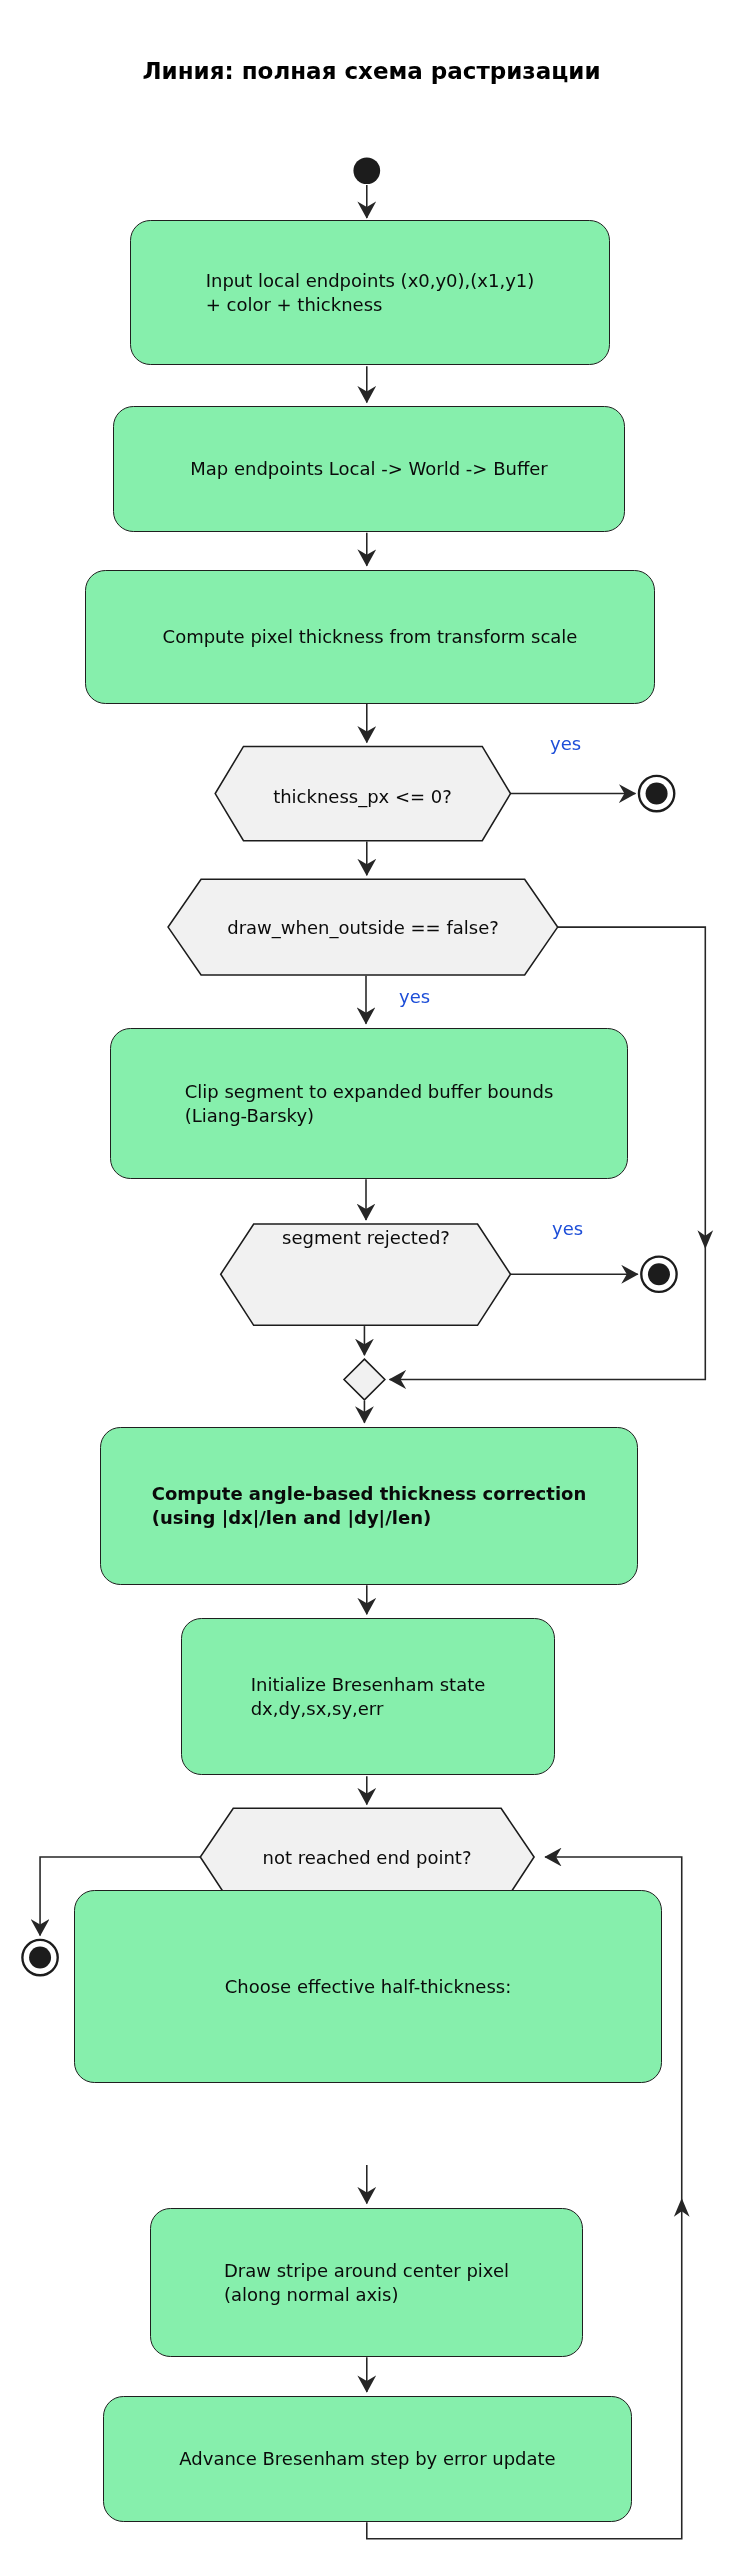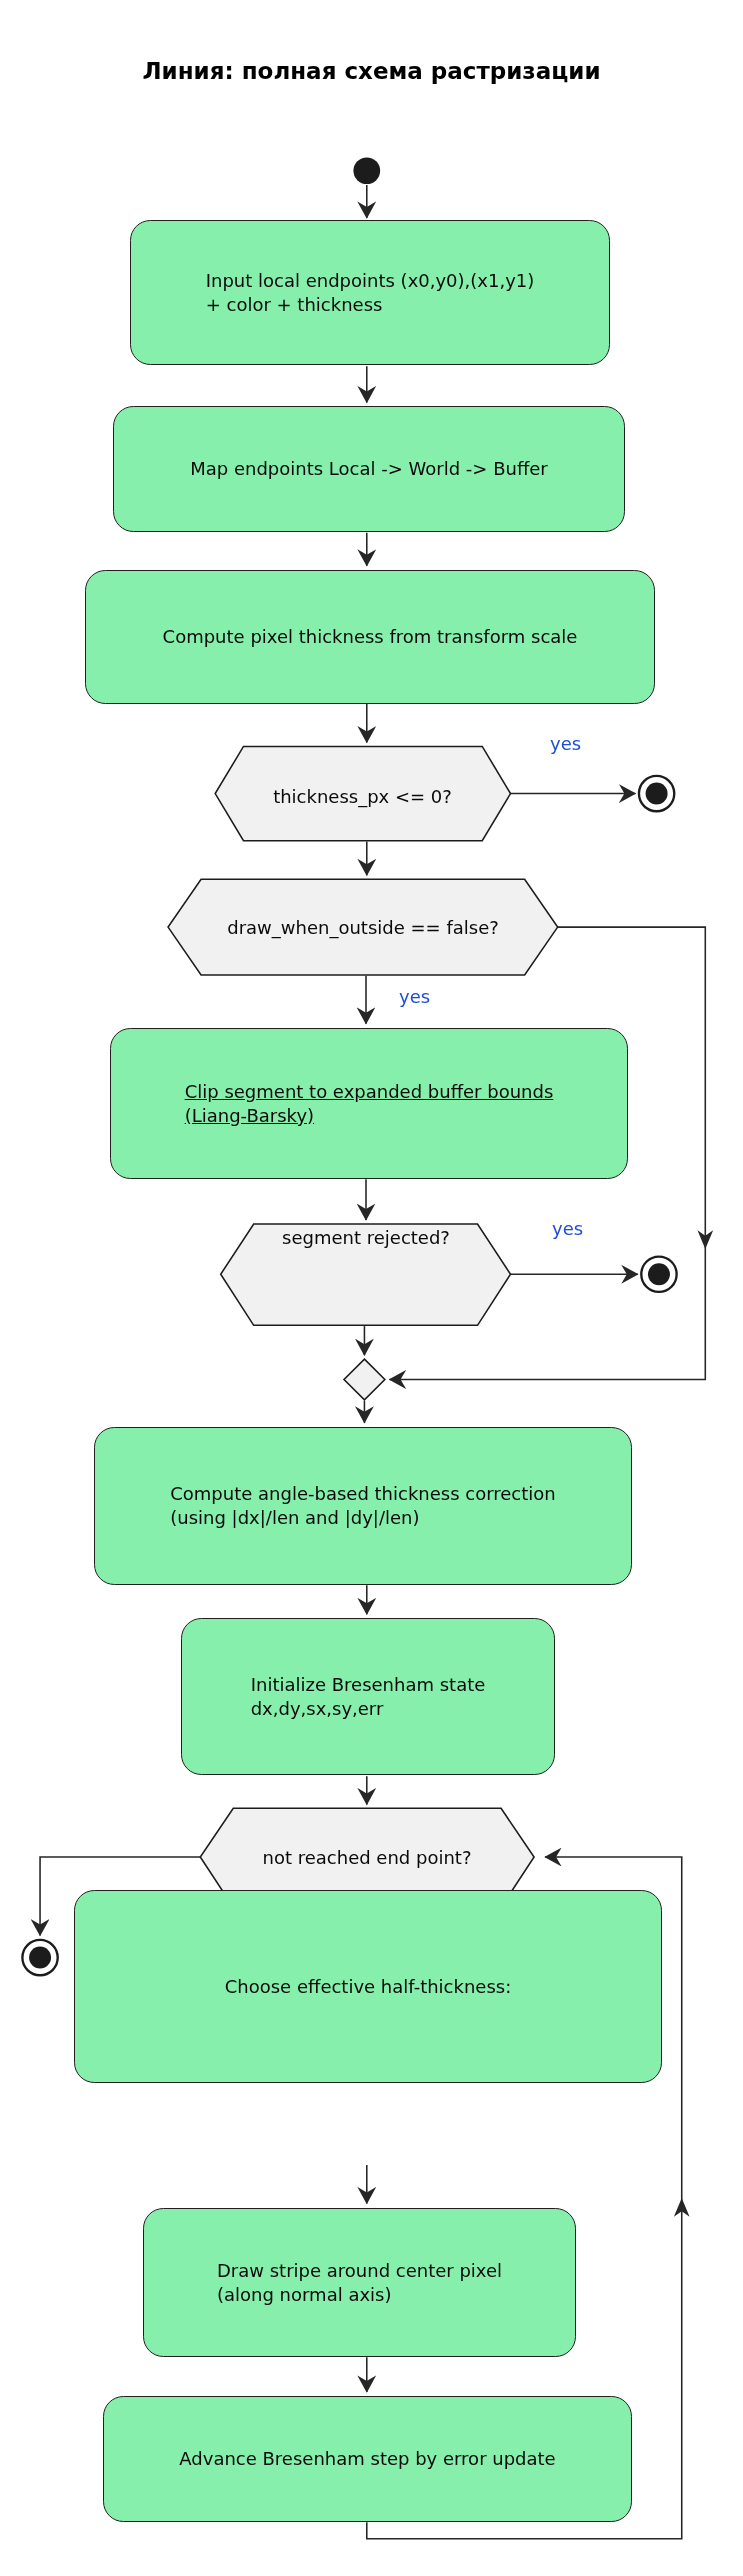--- a/index.html
+++ b/index.html
@@ -108,48 +108,48 @@
       <span>Map endpoints Local -&gt; World -&gt; Buffer</span>
     </div>
   </div>
 
   <div class="box" style="left:85px;top:570px;width:570px;height:134px;">
     <div class="lines">
       <span>Compute pixel thickness from transform scale</span>
     </div>
   </div>
 
-  <div class="box" style="left:110px;top:1028px;width:518px;height:151px;text-decoration:underline;">
+  <div class="box" style="left:110px;top:1028px;width:518px;height:151px;">
     <div class="lines">
       <span>Clip segment to expanded buffer bounds</span>
       <span>(Liang-Barsky)</span>
     </div>
   </div>
 
-  <div class="box" style="left:94px;top:1427px;width:538px;height:158px;">
+  <div class="box" style="left:100px;top:1427px;width:538px;height:158px;font-weight:bold;">
     <div class="lines">
       <span>Compute angle-based thickness correction</span>
       <span>(using |dx|/len and |dy|/len)</span>
     </div>
   </div>
 
   <div class="box" style="left:181px;top:1618px;width:374px;height:157px;">
     <div class="lines">
       <span>Initialize Bresenham state</span>
       <span>dx,dy,sx,sy,err</span>
     </div>
   </div>
 
   <div class="box" style="left:74px;top:1890px;width:588px;height:193px;">
     <div class="lines">
       <span>Choose effective half-thickness:</span>
     </div>
   </div>
 
-  <div class="box" style="left:143px;top:2208px;width:433px;height:149px;">
+  <div class="box" style="left:150px;top:2208px;width:433px;height:149px;">
     <div class="lines">
       <span>Draw stripe around center pixel</span>
       <span>(along normal axis)</span>
     </div>
   </div>
 
   <div class="box" style="left:103px;top:2396px;width:529px;height:126px;">
     <div class="lines">
       <span>Advance Bresenham step by error update</span>
     </div>

